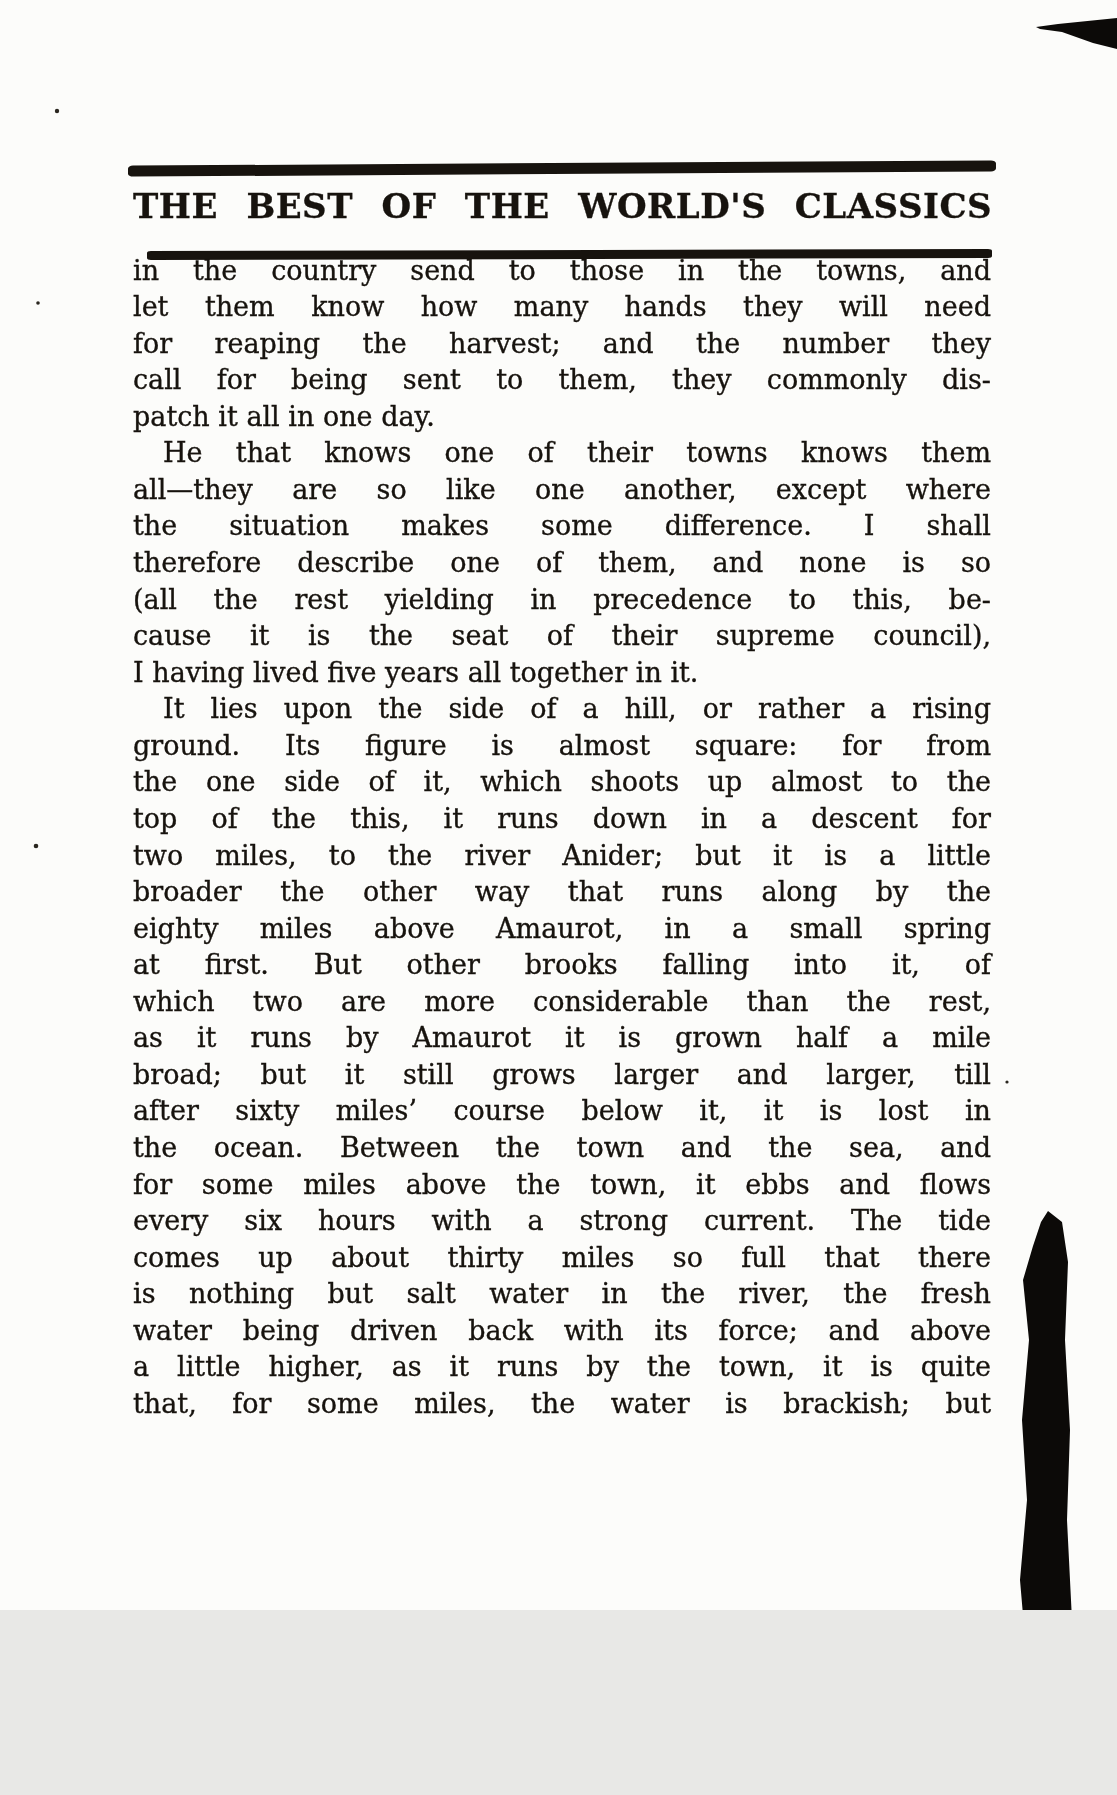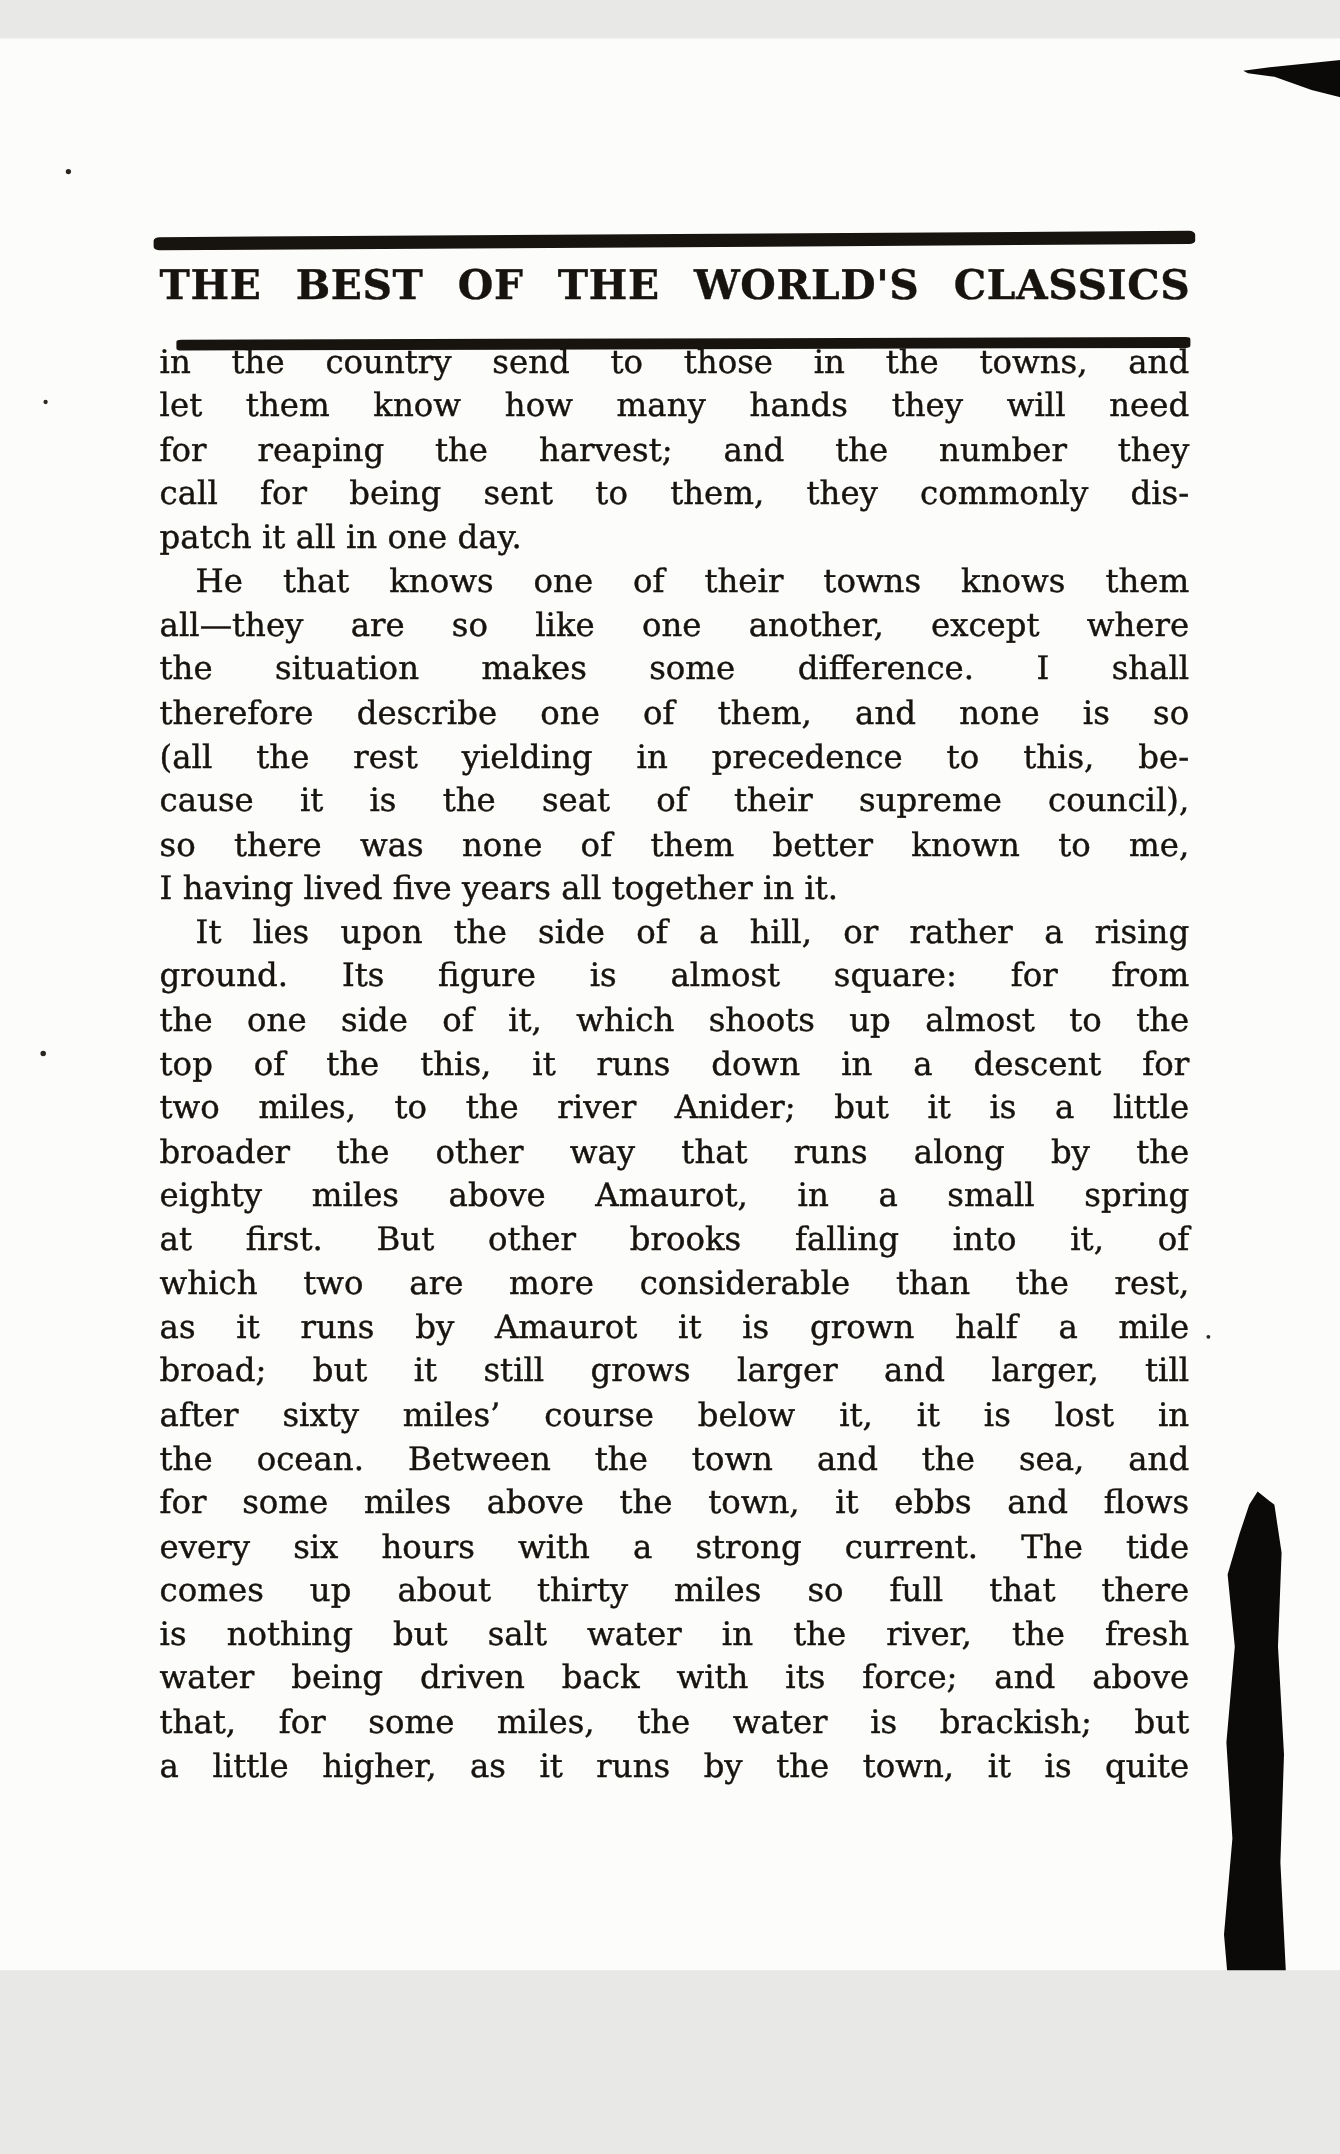--- a/index.html
+++ b/index.html
@@ -8,21 +8,20 @@
     background: #e8e8e6;
     font-family: "DejaVu Serif", "Liberation Serif", serif;
   }
   .page {
     position: relative;
     width: 1117px;
     height: 1610px;
     background: var(--paper, #fcfcfa);
     overflow: hidden;
     color: var(--ink, #17130e);
-    margin-top: 32px;
   }
   .rule {
     position: absolute;
     background: var(--ink, #17130e);
     border-radius: 5px / 3px;
   }
   .rule-top {
     left: 128px;
     top: 163px;
     width: 868px;
@@ -106,42 +105,41 @@
       <div class="line">let them know how many hands they will need</div>
       <div class="line">for reaping the harvest; and the number they</div>
       <div class="line">call for being sent to them, they commonly dis-</div>
       <div class="line para-end">patch it all in one day.</div>
       <div class="line indent">He that knows one of their towns knows them</div>
       <div class="line">all—they are so like one another, except where</div>
       <div class="line">the situation makes some difference.  I shall</div>
       <div class="line">therefore describe one of them, and none is so</div>
       <div class="line">(all the rest yielding in precedence to this, be-</div>
       <div class="line">cause it is the seat of their supreme council),</div>
-      <div class="line">so there was none of them better known to me,</div>
       <div class="line para-end">I having lived five years all together in it.</div>
       <div class="line indent">It lies upon the side of a hill, or rather a rising</div>
       <div class="line">ground.  Its figure is almost square: for from</div>
       <div class="line">the one side of it, which shoots up almost to the</div>
       <div class="line">top of the this, it runs down in a descent for</div>
       <div class="line">two miles, to the river Anider; but it is a little</div>
       <div class="line">broader the other way that runs along by the</div>
       <div class="line">eighty miles above Amaurot, in a small spring</div>
       <div class="line">at first.  But other brooks falling into it, of</div>
       <div class="line">which two are more considerable than the rest,</div>
       <div class="line">as it runs by Amaurot it is grown half a mile</div>
       <div class="line">broad; but it still grows larger and larger, till</div>
       <div class="line">after sixty miles’ course below it, it is lost in</div>
       <div class="line">the ocean.  Between the town and the sea, and</div>
       <div class="line">for some miles above the town, it ebbs and flows</div>
       <div class="line">every six hours with a strong current.  The tide</div>
       <div class="line">comes up about thirty miles so full that there</div>
       <div class="line">is nothing but salt water in the river, the fresh</div>
       <div class="line">water being driven back with its force; and above</div>
+      <div class="line">a little higher, as it runs by the town, it is quite</div>
       <div class="line">that, for some miles, the water is brackish; but</div>
-      <div class="line">a little higher, as it runs by the town, it is quite</div>
     </div>
 
   <div class="page-number">32</div>
 
   <svg class="artifacts" width="1117" height="1795" viewBox="0 0 1117 1795">
 
     <polygon fill="#0c0a08" points="1036,27 1058,24 1117,18 1117,49 1093,43 1062,32 1040,29"></polygon>
 
     <polygon fill="#0c0a08" points="1048,1211 1062,1222 1068,1262 1065,1340 1070,1430 1067,1520 1072,1620 1071,1700 1067,1752 1048,1768 1033,1761 1023,1720 1026,1650 1020,1580 1027,1500 1022,1420 1029,1340 1023,1280 1033,1246 1041,1222"></polygon>
 

